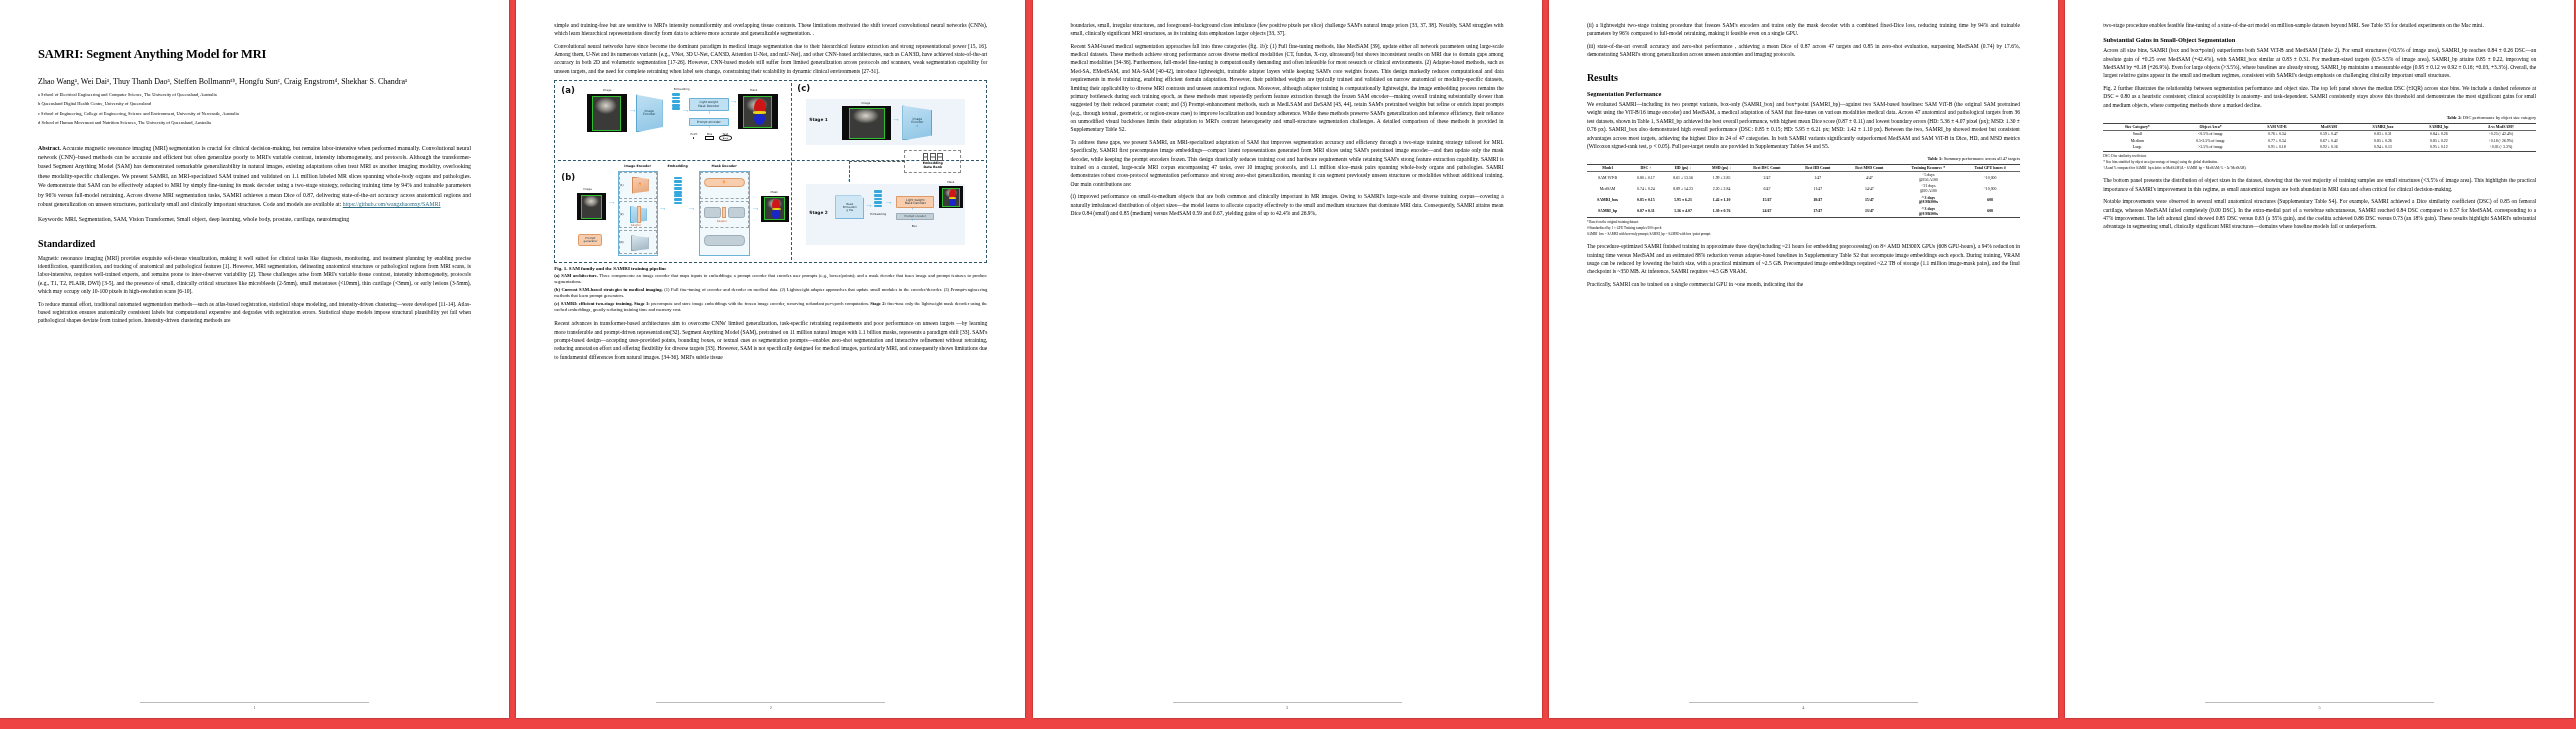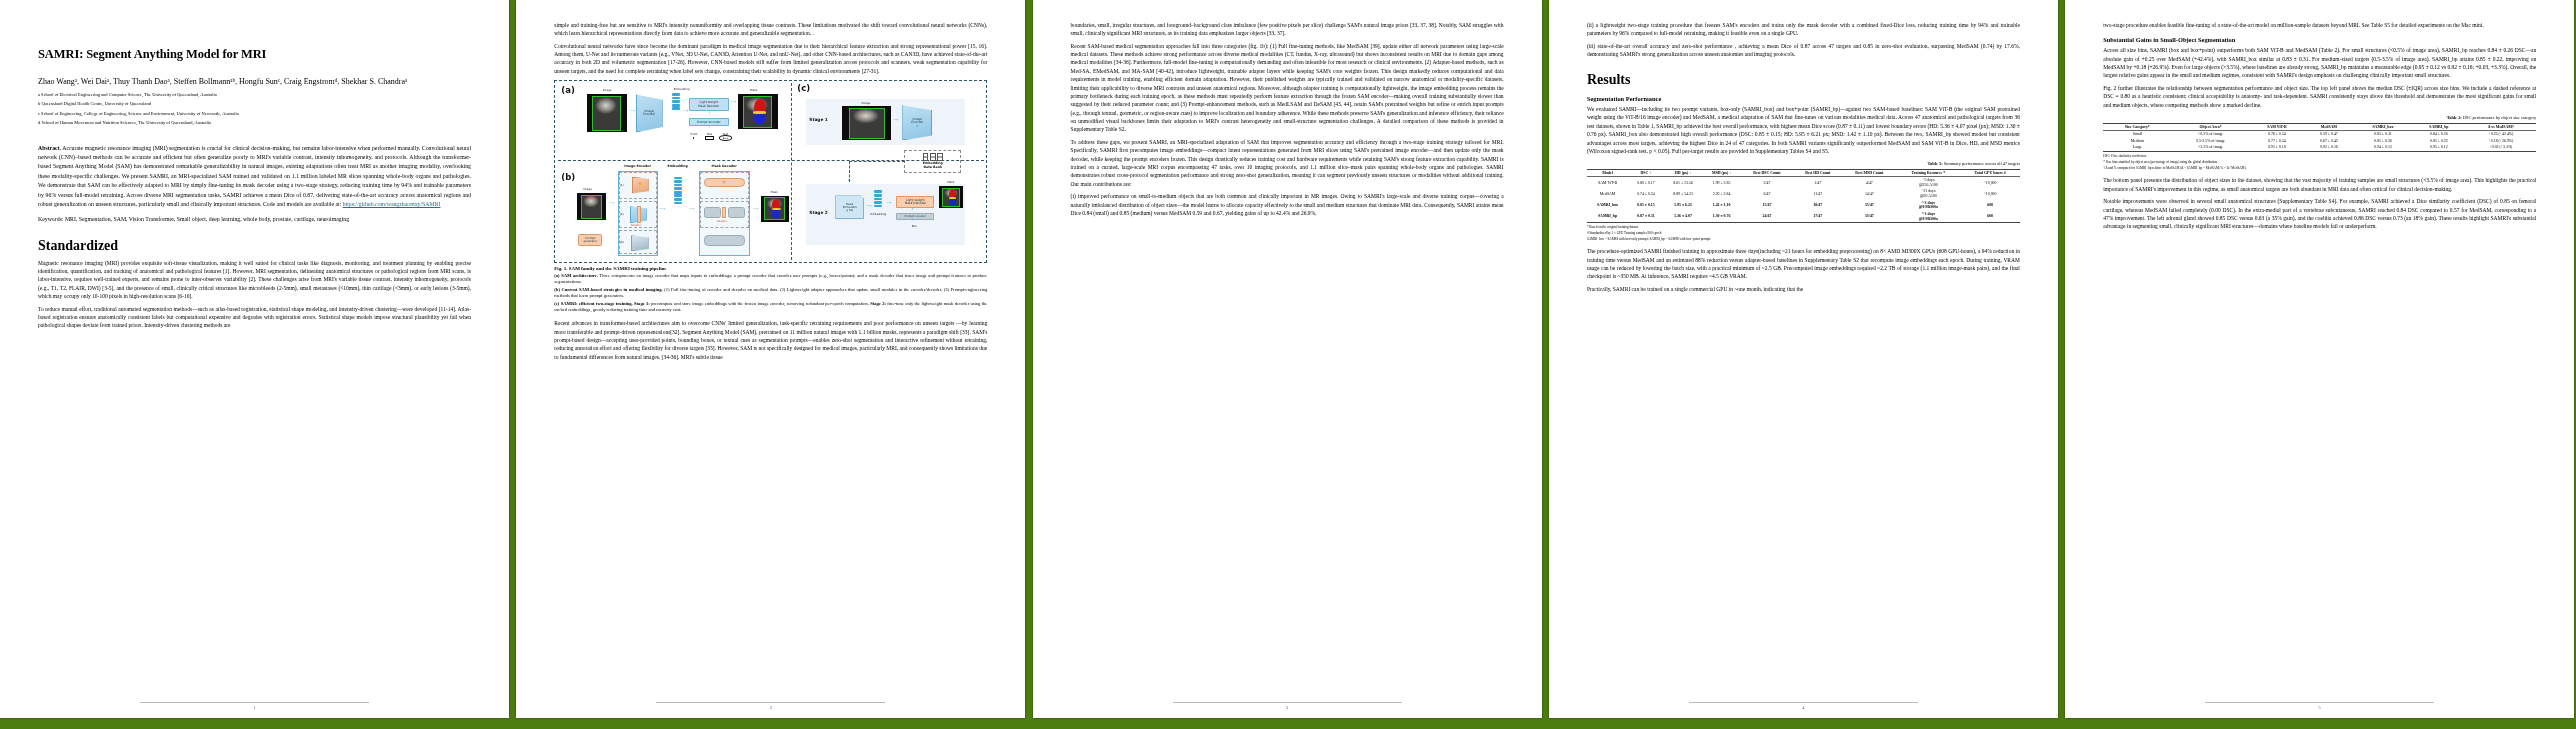--- a/index.html
+++ b/index.html
@@ -7,21 +7,21 @@
     margin: 0; padding: 0;
     background: #808080;
     width: 2576px; height: 730px;
     overflow: hidden;
     font-family: "Liberation Serif", serif;
   }
   #viewer {
     width: 2576px; height: 730px;
     display: flex;
     gap: 7.3px;
-    background: #4d7c0f;
+    background: #ef4444;
     padding: 0;
     align-items: flex-start;
   }
   .page {
     position: relative;
     background: #ffffff;
     width: 509px;
     height: 718px;
     flex: 0 0 509px;
     box-shadow: 0 0 1.8px rgba(0,0,0,.5);
@@ -68,21 +68,21 @@
   }
   .abstract b { font-weight: bold; }
   a.link { color: #2e6d86; text-decoration: underline; }
   .keywords {
     font-size: 5.8px;
     margin: 6px 0 0 0;
     line-height: 1.55;
     text-align: justify;
   }
   h2.sec {
-    font-size: 14px;
+    font-size: 10px;
     font-weight: bold;
     margin: 13.4px 0 4.9px 0;
   }
   h3.subsec {
     font-size: 6.4px;
     font-weight: bold;
     margin: 7.3px 0 3px 0;
   }
   p.body {
     font-size: 5.5px;

